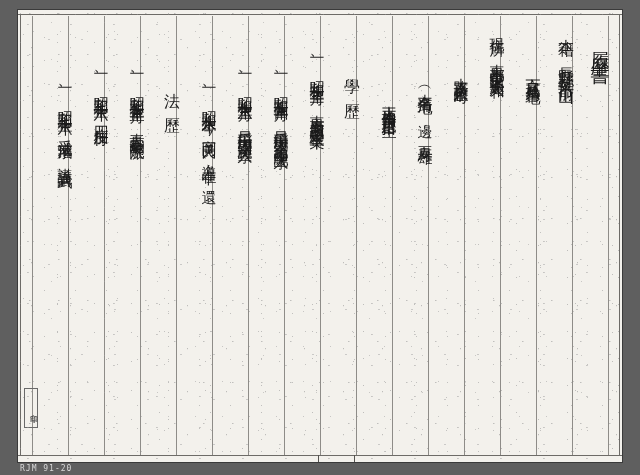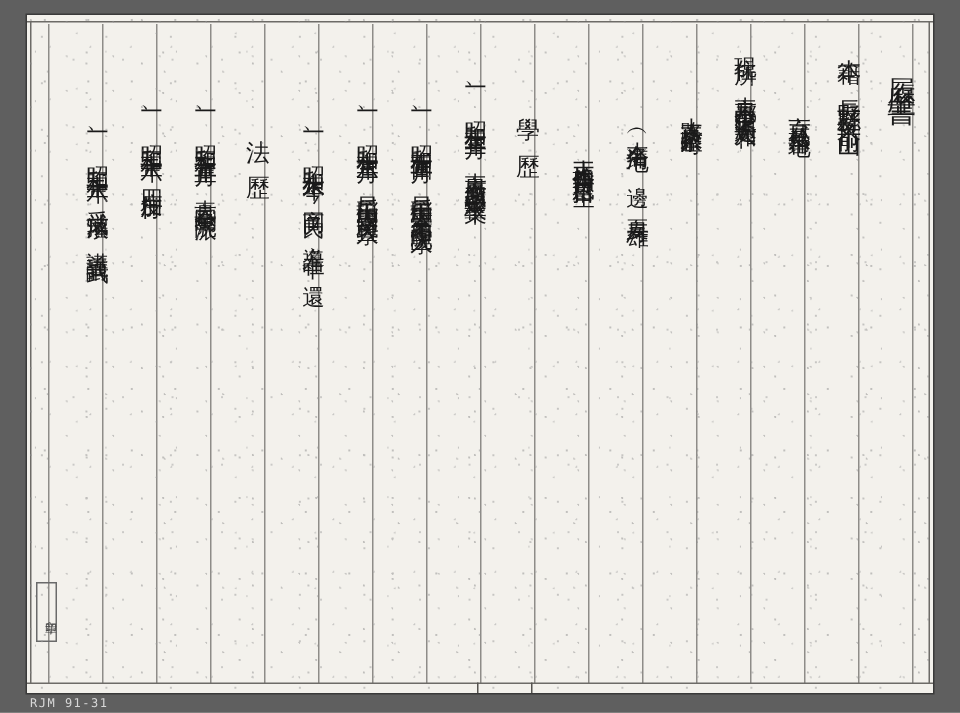--- a/index.html
+++ b/index.html
@@ -197,14 +197,14 @@
     <div class="col indent-3" style="left:18px">一、昭和三十六年　受戒灌頂 講義講武</div>
 
     <div id="stamp">印章</div>
 
     <div class="tick" style="left:300px"></div>
     <div class="tick" style="left:336px"></div>
 
     <div id="noise"></div>
   </div>
 
-  <div id="filmcode">RJM 91-31</div>
+  <div id="filmcode">RJM 91-20</div>
 </div>
 
 </body></html>

